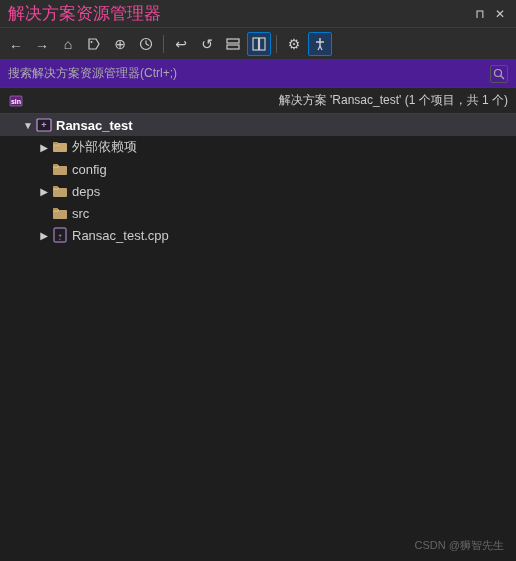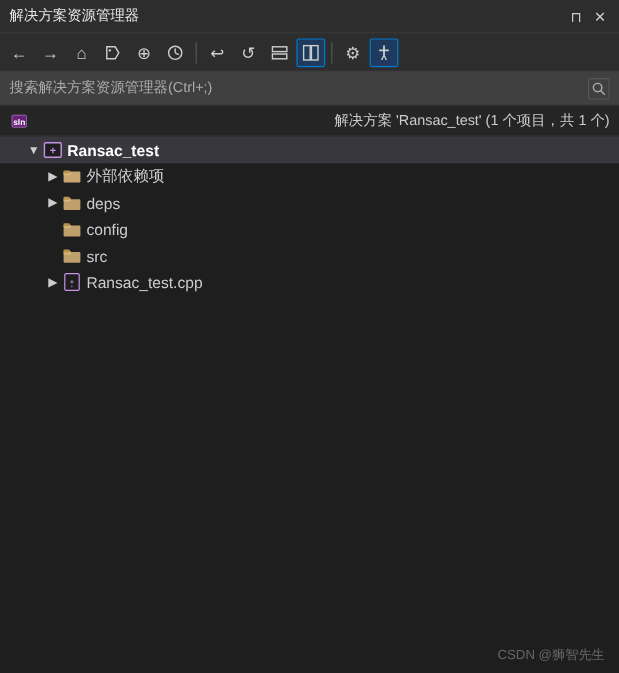--- a/index.html
+++ b/index.html
@@ -18,22 +18,22 @@
     .title-bar {
       background: #2d2d2d;
       height: 28px;
       display: flex;
       align-items: center;
       justify-content: space-between;
       padding: 0 8px;
       border-bottom: 1px solid #3c3c3c;
     }
     .title-text {
-      font-size: 12px;
-      color: #e5e5e5;
+      font-size: 17px;
+      color: #ec4899;
     }
     .title-actions {
       display: flex;
       gap: 4px;
     }
     .title-btn {
       width: 16px;
       height: 16px;
       display: flex;
       align-items: center;
@@ -70,21 +70,21 @@
     }
     .toolbar-separator {
       width: 1px;
       height: 18px;
       background: #555;
       margin: 0 3px;
     }
 
     
     .search-bar {
-      background: #404040;
+      background: #4c1d95;
       height: 28px;
       display: flex;
       align-items: center;
       padding: 0 8px;
       border-bottom: 1px solid #3c3c3c;
       justify-content: space-between;
     }
     .search-text {
       font-size: 12px;
       color: #aaaaaa;
@@ -294,41 +294,41 @@
         <svg width="16" height="16" viewBox="0 0 16 16">
           <rect x="1" y="4" width="14" height="9" rx="1" fill="#dcb67a" opacity="0.9"></rect>
           <rect x="1" y="4" width="6" height="3" rx="1" fill="#dcb67a"></rect>
           <rect x="1" y="3" width="5" height="2.5" rx="0.5" fill="#b8944e"></rect>
         </svg>
       </span>
       <span class="item-label">外部依赖项</span>
     </div>
 
     <div class="tree-item indent-2">
-      <span class="expand-arrow collapsed"></span>
+      <span class="expand-arrow empty"></span>
       <span class="item-icon folder-yellow">
         <svg width="16" height="16" viewBox="0 0 16 16">
           <rect x="1" y="5" width="14" height="9" rx="1" fill="#dcb67a" opacity="0.85"></rect>
           <rect x="1" y="4" width="6" height="3" rx="1" fill="#dcb67a"></rect>
           <rect x="1" y="3" width="5" height="2.5" rx="0.5" fill="#b8944e"></rect>
         </svg>
       </span>
-      <span class="item-label">deps</span>
-    </div>
-
-    <div class="tree-item indent-2">
-      <span class="expand-arrow empty"></span>
+      <span class="item-label">config</span>
+    </div>
+
+    <div class="tree-item indent-2">
+      <span class="expand-arrow collapsed"></span>
       <span class="item-icon folder-yellow">
         <svg width="16" height="16" viewBox="0 0 16 16">
           <rect x="1" y="5" width="14" height="9" rx="1" fill="#dcb67a" opacity="0.85"></rect>
           <rect x="1" y="4" width="6" height="3" rx="1" fill="#dcb67a"></rect>
           <rect x="1" y="3" width="5" height="2.5" rx="0.5" fill="#b8944e"></rect>
         </svg>
       </span>
-      <span class="item-label">config</span>
+      <span class="item-label">deps</span>
     </div>
 
 
 
     <div class="tree-item indent-2">
       <span class="expand-arrow empty"></span>
       <span class="item-icon folder-yellow">
         <svg width="16" height="16" viewBox="0 0 16 16">
           <rect x="1" y="5" width="14" height="9" rx="1" fill="#dcb67a" opacity="0.85"></rect>
           <rect x="1" y="4" width="6" height="3" rx="1" fill="#dcb67a"></rect>

